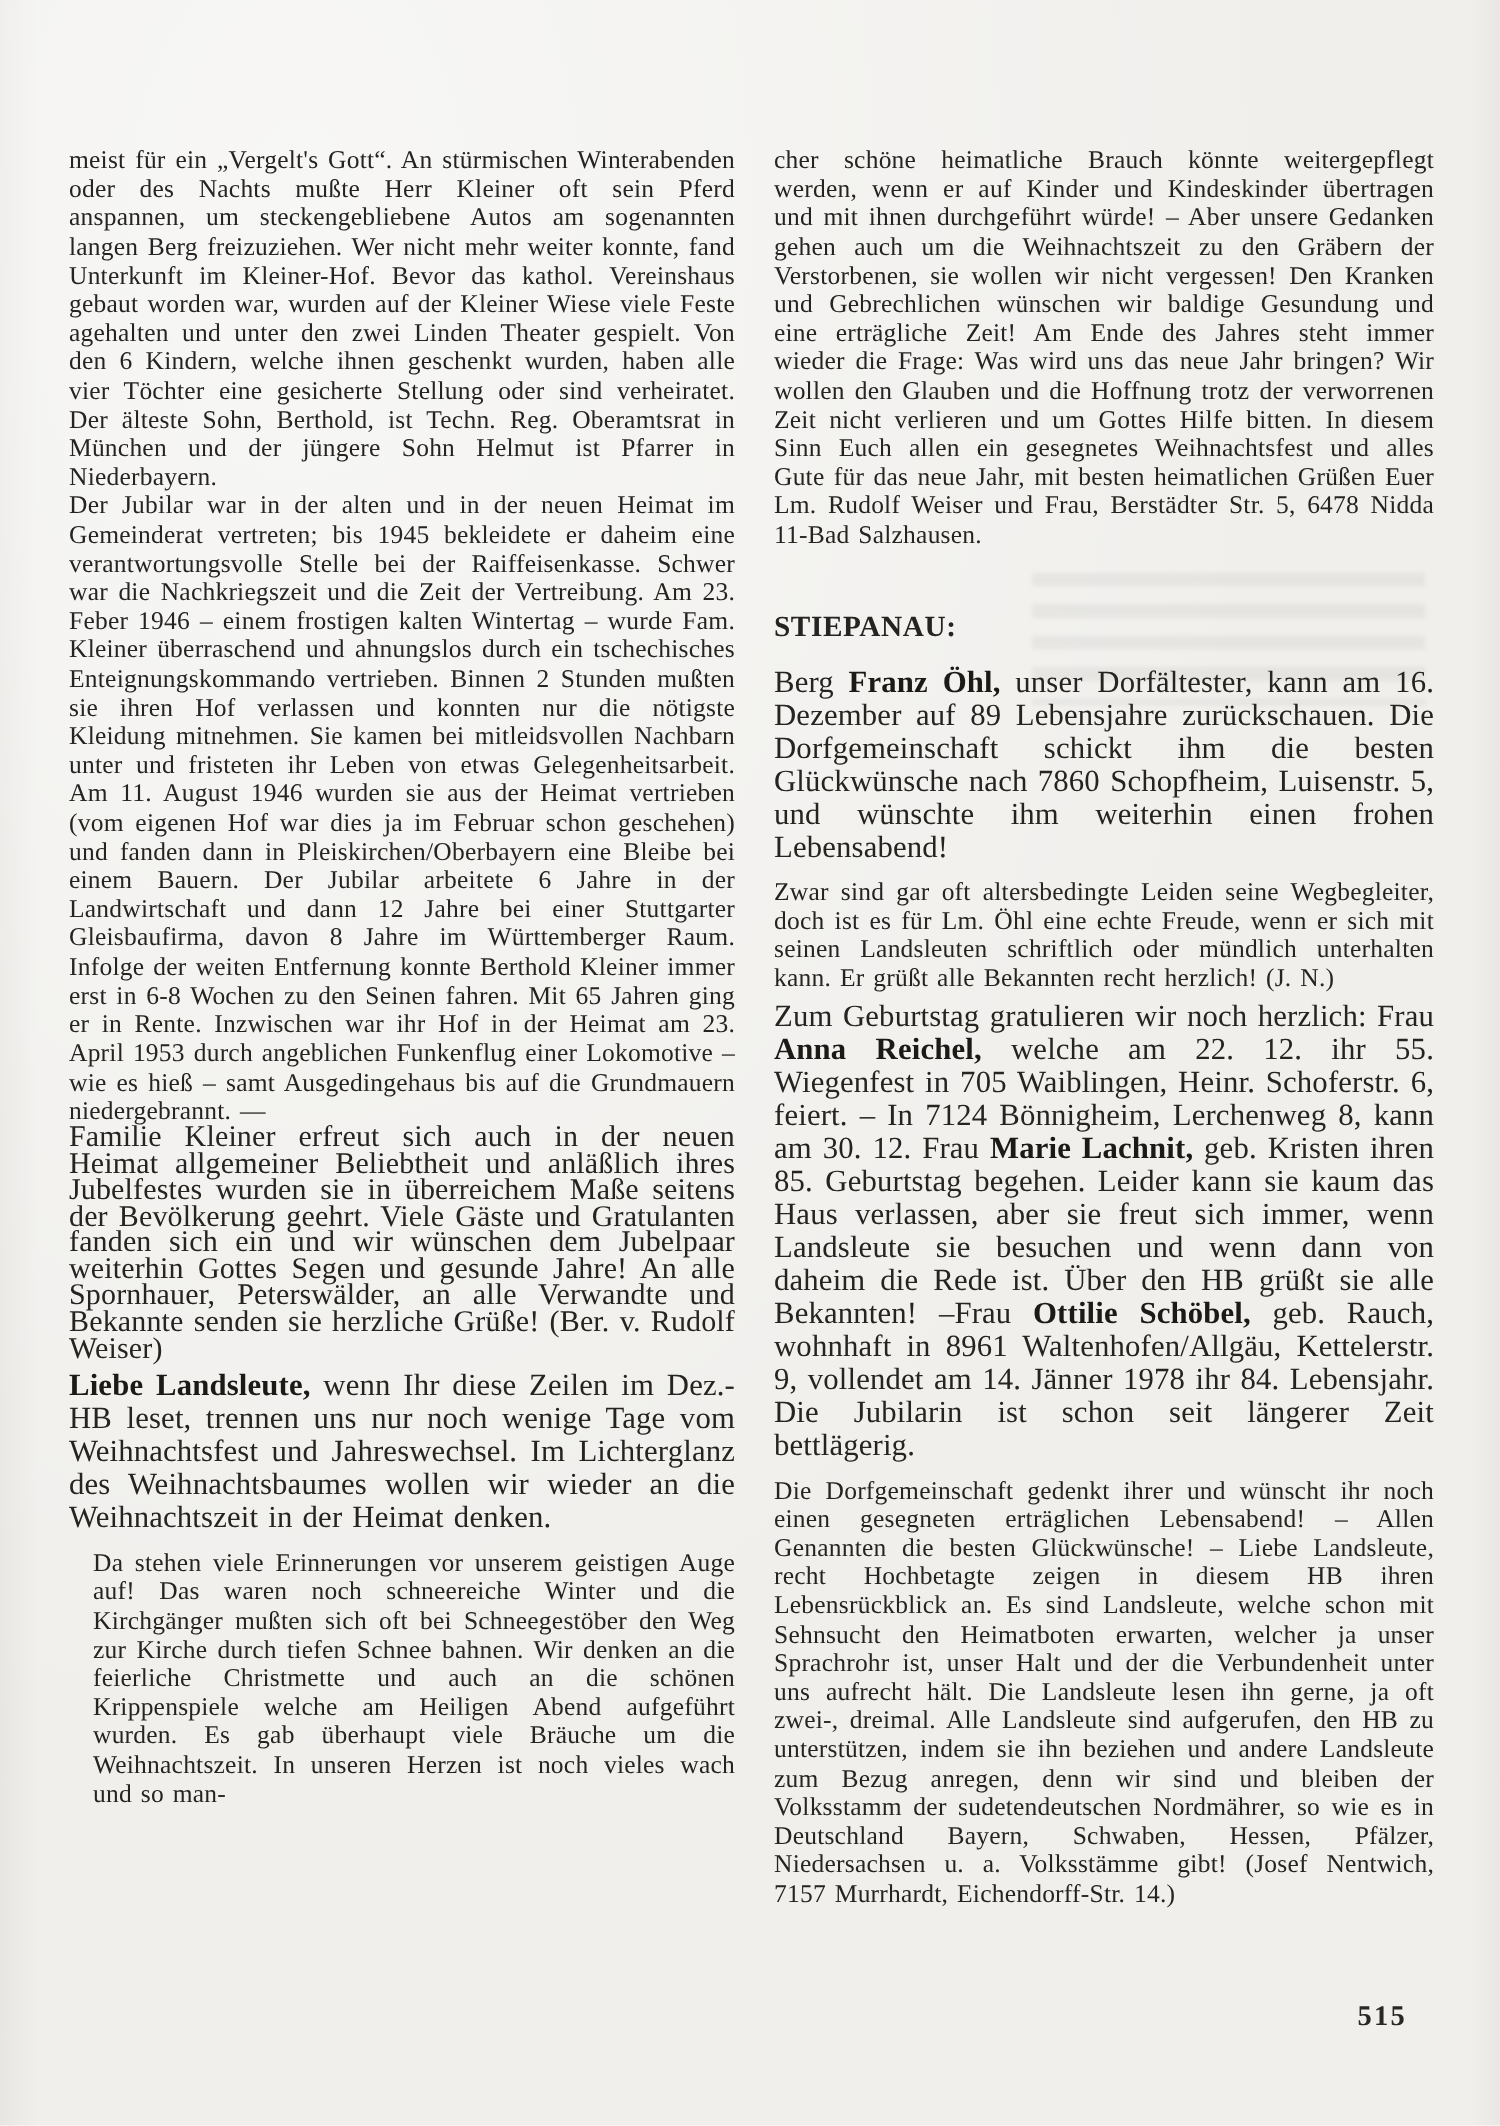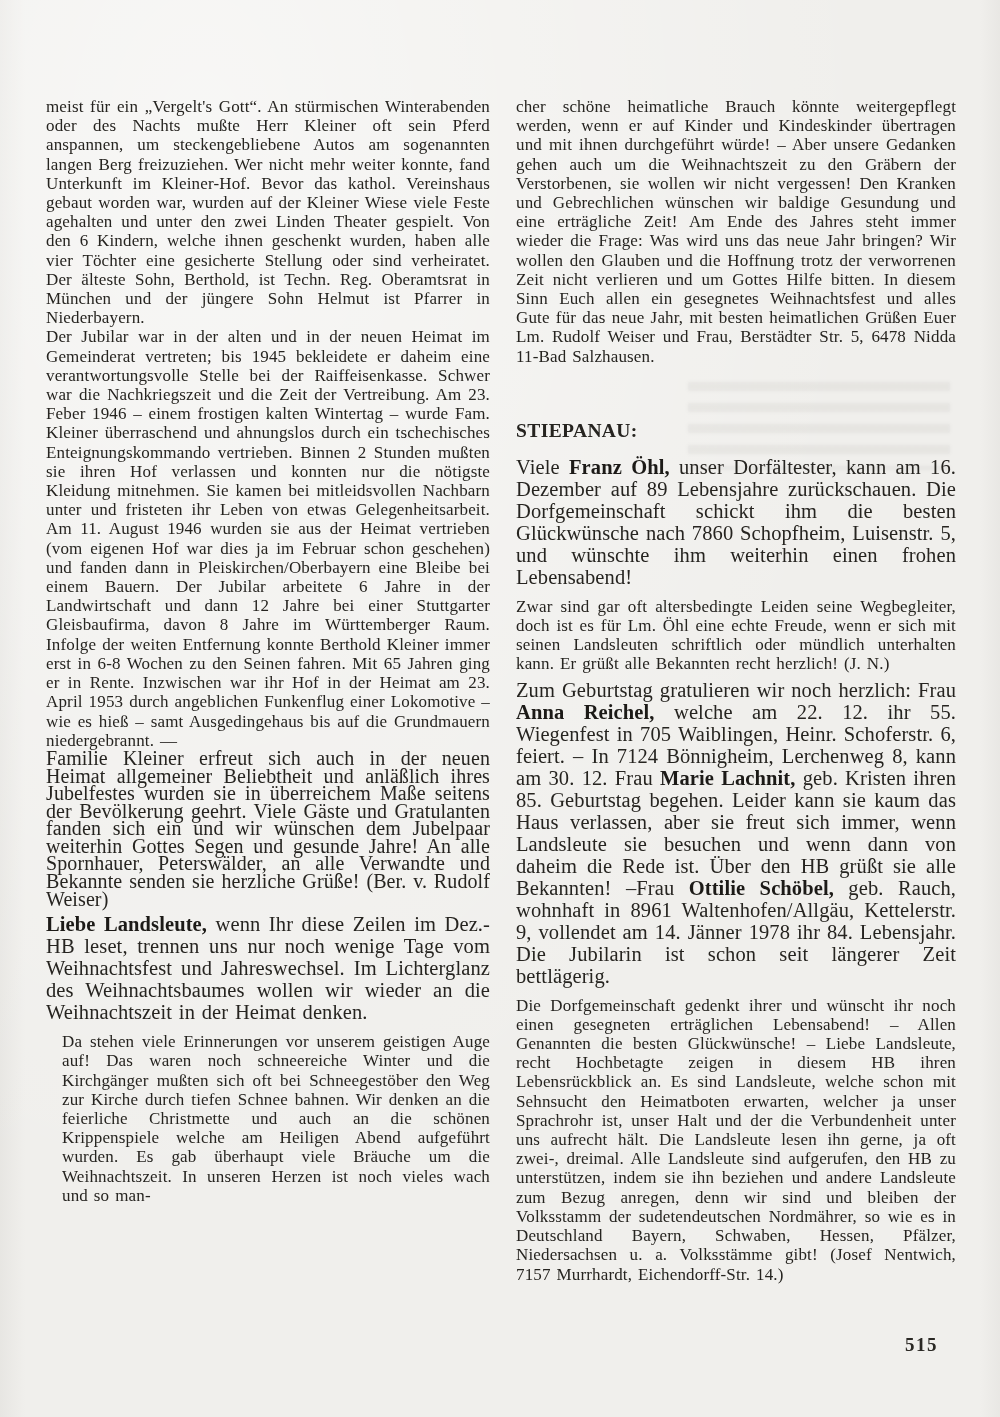--- a/index.html
+++ b/index.html
@@ -51,21 +51,21 @@
     line-height:22px;
     word-spacing:1.5px;
     letter-spacing:0.1px;
     margin:5px 0 9px 0;
   }
   .heading{
     font-size:19.5px;
     font-weight:bold;
     letter-spacing:0.4px;
     text-align:left;
-    margin:54px 0 14px 0;
+    margin:42px 0 14px 0;
   }
   .b{font-weight:bold;color:#1c1a17;}
   .pagenum{
     position:absolute;
     top:1334px;
     right:62px;
     font-size:19px;
     font-weight:bold;
     letter-spacing:1.5px;
     color:#2a2824;
@@ -95,20 +95,20 @@
     <div class="col">
         <p class="body"><span>meist für ein „Vergelt's Gott“. An stürmischen Winterabenden oder des Nachts mußte Herr Kleiner oft sein Pferd anspannen, um steckengebliebene Autos am sogenannten langen Berg freizuziehen. Wer nicht mehr weiter konnte, fand Unterkunft im Kleiner-Hof. Bevor das kathol. Vereinshaus gebaut worden war, wurden auf der Kleiner Wiese viele Feste agehalten und unter den zwei Linden Theater gespielt. Von den 6 Kindern, welche ihnen geschenkt wurden, haben alle vier Töchter eine gesicherte Stellung oder sind verheiratet. Der älteste Sohn, Berthold, ist Techn. Reg. Oberamtsrat in München und der jüngere Sohn Helmut ist Pfarrer in Niederbayern.</span></p>
         <p class="body"><span>Der Jubilar war in der alten und in der neuen Heimat im Gemeinderat vertreten; bis 1945 bekleidete er daheim eine verantwortungsvolle Stelle bei der Raiffeisenkasse. Schwer war die Nachkriegszeit und die Zeit der Vertreibung. Am 23. Feber 1946 – einem frostigen kalten Wintertag – wurde Fam. Kleiner überraschend und ahnungslos durch ein tschechisches Enteignungskommando vertrieben. Binnen 2 Stunden mußten sie ihren Hof verlassen und konnten nur die nötigste Kleidung mitnehmen. Sie kamen bei mitleidsvollen Nachbarn unter und fristeten ihr Leben von etwas Gelegenheitsarbeit. Am 11. August 1946 wurden sie aus der Heimat vertrieben (vom eigenen Hof war dies ja im Februar schon geschehen) und fanden dann in Pleiskirchen/Oberbayern eine Bleibe bei einem Bauern. Der Jubilar arbeitete 6 Jahre in der Landwirtschaft und dann 12 Jahre bei einer Stuttgarter Gleisbaufirma, davon 8 Jahre im Württemberger Raum. Infolge der weiten Entfernung konnte Berthold Kleiner immer erst in 6-8 Wochen zu den Seinen fahren. Mit 65 Jahren ging er in Rente. Inzwischen war ihr Hof in der Heimat am 23. April 1953 durch angeblichen Funkenflug einer Lokomotive – wie es hieß – samt Ausgedingehaus bis auf die Grundmauern niedergebrannt. —</span></p>
         <p class="small"><span>Familie Kleiner erfreut sich auch in der neuen Heimat allgemeiner Beliebtheit und anläßlich ihres Jubelfestes wurden sie in überreichem Maße seitens der Bevölkerung geehrt. Viele Gäste und Gratulanten fanden sich ein und wir wünschen dem Jubelpaar weiterhin Gottes Segen und gesunde Jahre! An alle Spornhauer, Peterswälder, an alle Verwandte und Bekannte senden sie herzliche Grüße! (Ber. v. Rudolf Weiser)</span></p>
         <p class="lead"><span class="b">Liebe Landsleute,</span><span> wenn Ihr diese Zeilen im Dez.-HB leset, trennen uns nur noch wenige Tage vom Weihnachtsfest und Jahreswechsel. Im Lichterglanz des Weihnachtsbaumes wollen wir wieder an die Weihnachtszeit in der Heimat denken.</span></p>
         <p class="body-gap"><span>Da stehen viele Erinnerungen vor unserem geistigen Auge auf! Das waren noch schneereiche Winter und die Kirchgänger mußten sich oft bei Schneegestöber den Weg zur Kirche durch tiefen Schnee bahnen. Wir denken an die feierliche Christmette und auch an die schönen Krippenspiele welche am Heiligen Abend aufgeführt wurden. Es gab überhaupt viele Bräuche um die Weihnachtszeit. In unseren Herzen ist noch vieles wach und so man-</span></p>
       </div>
     <div class="col col-right">
         <p class="body"><span>cher schöne heimatliche Brauch könnte weitergepflegt werden, wenn er auf Kinder und Kindeskinder übertragen und mit ihnen durchgeführt würde! – Aber unsere Gedanken gehen auch um die Weihnachtszeit zu den Gräbern der Verstorbenen, sie wollen wir nicht vergessen! Den Kranken und Gebrechlichen wünschen wir baldige Gesundung und eine erträgliche Zeit! Am Ende des Jahres steht immer wieder die Frage: Was wird uns das neue Jahr bringen? Wir wollen den Glauben und die Hoffnung trotz der verworrenen Zeit nicht verlieren und um Gottes Hilfe bitten. In diesem Sinn Euch allen ein gesegnetes Weihnachtsfest und alles Gute für das neue Jahr, mit besten heimatlichen Grüßen Euer Lm. Rudolf Weiser und Frau, Berstädter Str. 5, 6478 Nidda 11-Bad Salzhausen.</span></p>
         <p class="heading"><span>STIEPANAU:</span></p>
-        <p class="lead"><span>Viele </span><span class="b">Franz Öhl,</span><span> unser Dorfältester, kann am 16. Dezember auf 89 Lebensjahre zurückschauen. Die Dorfgemeinschaft schickt ihm die besten Glückwünsche nach 7860 Schopfheim, Luisenstr. 5, und wünschte ihm weiterhin einen frohen Lebensabend!</span></p>
+        <p class="lead"><span>Berg </span><span class="b">Franz Öhl,</span><span> unser Dorfältester, kann am 16. Dezember auf 89 Lebensjahre zurückschauen. Die Dorfgemeinschaft schickt ihm die besten Glückwünsche nach 7860 Schopfheim, Luisenstr. 5, und wünschte ihm weiterhin einen frohen Lebensabend!</span></p>
         <p class="body"><span>Zwar sind gar oft altersbedingte Leiden seine Wegbegleiter, doch ist es für Lm. Öhl eine echte Freude, wenn er sich mit seinen Landsleuten schriftlich oder mündlich unterhalten kann. Er grüßt alle Bekannten recht herzlich! (J. N.)</span></p>
         <p class="lead"><span>Zum Geburtstag gratulieren wir noch herzlich: Frau </span><span class="b">Anna Reichel,</span><span> welche am 22. 12. ihr 55. Wiegenfest in 705 Waiblingen, Heinr. Schoferstr. 6, feiert. – In 7124 Bönnigheim, Lerchenweg 8, kann am 30. 12. Frau </span><span class="b">Marie Lachnit,</span><span> geb. Kristen ihren 85. Geburtstag begehen. Leider kann sie kaum das Haus verlassen, aber sie freut sich immer, wenn Landsleute sie besuchen und wenn dann von daheim die Rede ist. Über den HB grüßt sie alle Bekannten! –Frau </span><span class="b">Ottilie Schöbel,</span><span> geb. Rauch, wohnhaft in 8961 Waltenhofen/Allgäu, Kettelerstr. 9, vollendet am 14. Jänner 1978 ihr 84. Lebensjahr. Die Jubilarin ist schon seit längerer Zeit bettlägerig.</span></p>
         <p class="body"><span>Die Dorfgemeinschaft gedenkt ihrer und wünscht ihr noch einen gesegneten erträglichen Lebensabend! – Allen Genannten die besten Glückwünsche! – Liebe Landsleute, recht Hochbetagte zeigen in diesem HB ihren Lebensrückblick an. Es sind Landsleute, welche schon mit Sehnsucht den Heimatboten erwarten, welcher ja unser Sprachrohr ist, unser Halt und der die Verbundenheit unter uns aufrecht hält. Die Landsleute lesen ihn gerne, ja oft zwei-, dreimal. Alle Landsleute sind aufgerufen, den HB zu unterstützen, indem sie ihn beziehen und andere Landsleute zum Bezug anregen, denn wir sind und bleiben der Volksstamm der sudetendeutschen Nordmährer, so wie es in Deutschland Bayern, Schwaben, Hessen, Pfälzer, Niedersachsen u. a. Volksstämme gibt! (Josef Nentwich, 7157 Murrhardt, Eichendorff-Str. 14.)</span></p>
       </div>
   </div>
   <div class="pagenum">515</div>
 </div>
 
 </body></html>

